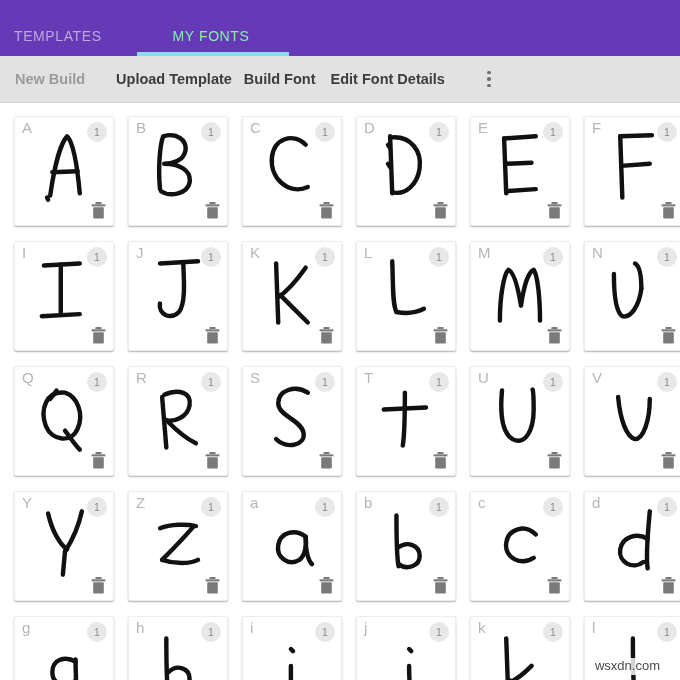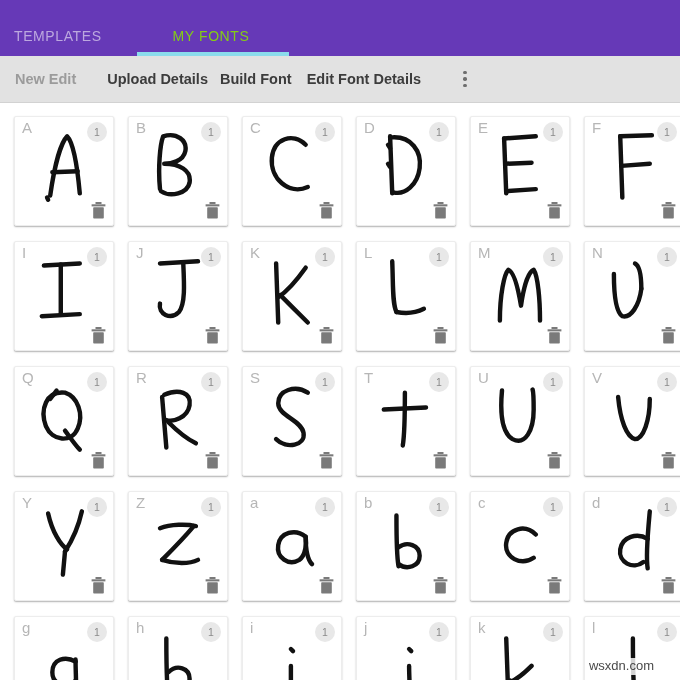--- a/index.html
+++ b/index.html
@@ -37,21 +37,21 @@
 
   .tab-templates {
     width: 137px;
     color: #BCA8DF;
     justify-content: flex-start;
     padding-left: 14px;
   }
 
   .tab-myfonts {
     width: 152px;
-    color: #84cc16;
+    color: #86efac;
     margin-left: -2px;
   }
 
   .tab-underline {
     position: absolute;
     left: 137px;
     bottom: 0;
     width: 152px;
     height: 4px;
     background: #8BDCEC;
@@ -174,43 +174,43 @@
     bottom: 6px;
     width: 15px;
     height: 17px;
     cursor: pointer;
   }
   .card-trash svg { display: block; }
 
   
   .watermark {
     position: absolute;
-    right: 23px;
+    right: 17px;
     bottom: 5px;
     font-size: 13px;
     color: #4A4A4A;
     background: rgba(255,255,255,0.82);
     padding: 1px 3px;
     line-height: 1.15;
     user-select: none;
     z-index: 50;
   }
 </style>
 </head>
 <body>
 
 <div class="appbar">
   <div class="tab tab-templates">TEMPLATES</div>
   <div class="tab tab-myfonts">MY FONTS</div>
   <div class="tab-underline"></div>
 </div>
 
 <div class="toolbar">
-  <div class="tool-item tool-new-font">New Edit</div>
-  <div class="tool-item tool-upload">Upload Details</div>
+  <div class="tool-item tool-new-font">New Build</div>
+  <div class="tool-item tool-upload">Upload Template</div>
   <div class="tool-item tool-build">Build Font</div>
   <div class="tool-item tool-edit">Edit Font Details</div>
   <div class="tool-more">
     <i></i>
     <i></i>
     <i></i>
   </div>
 </div>
 
 <div class="grid" id="glyph-grid">

